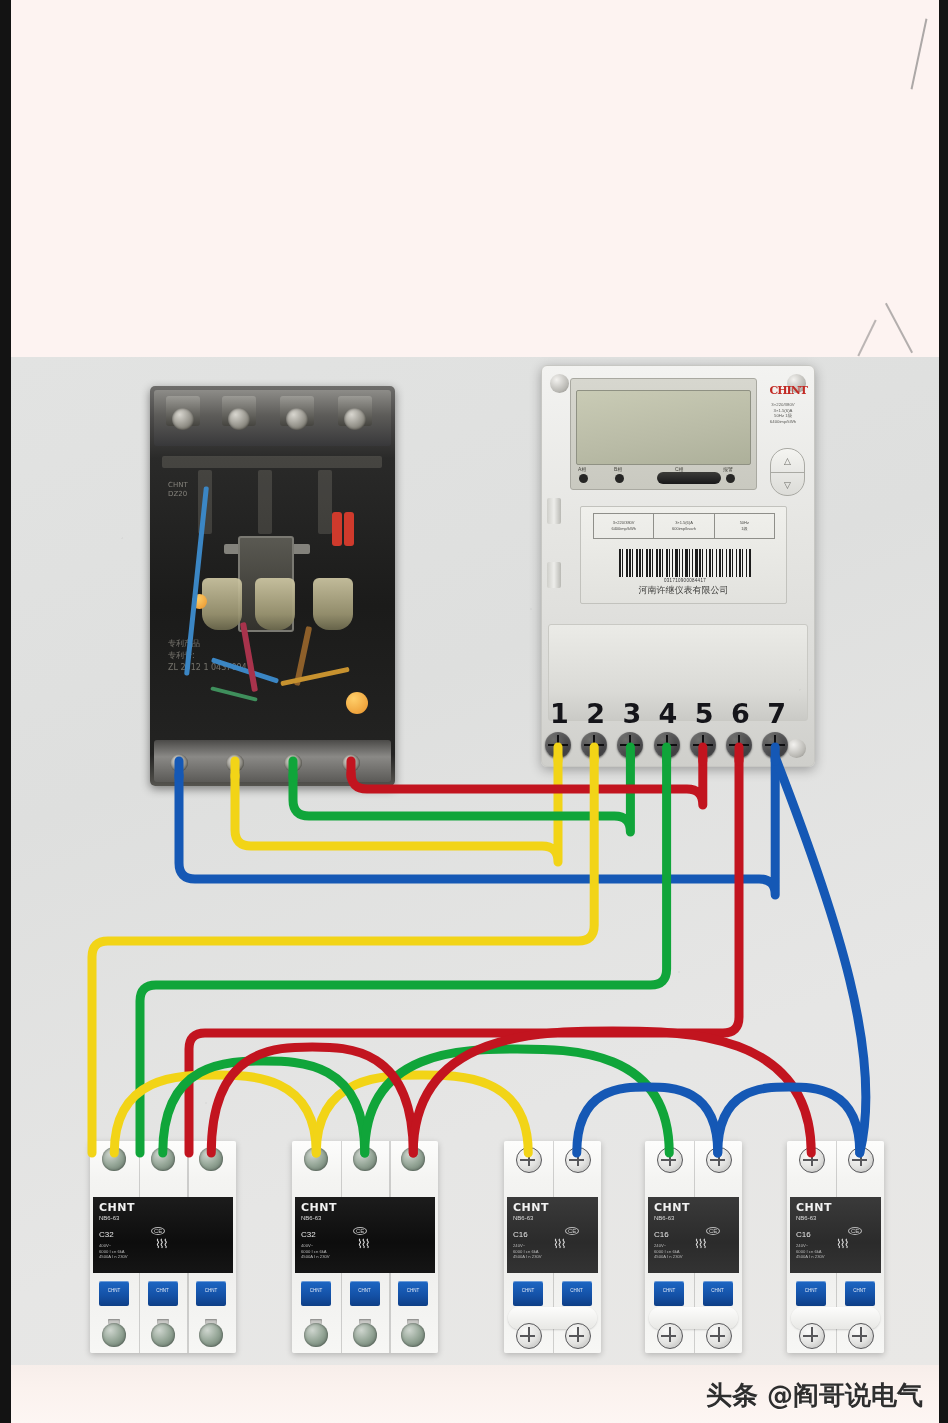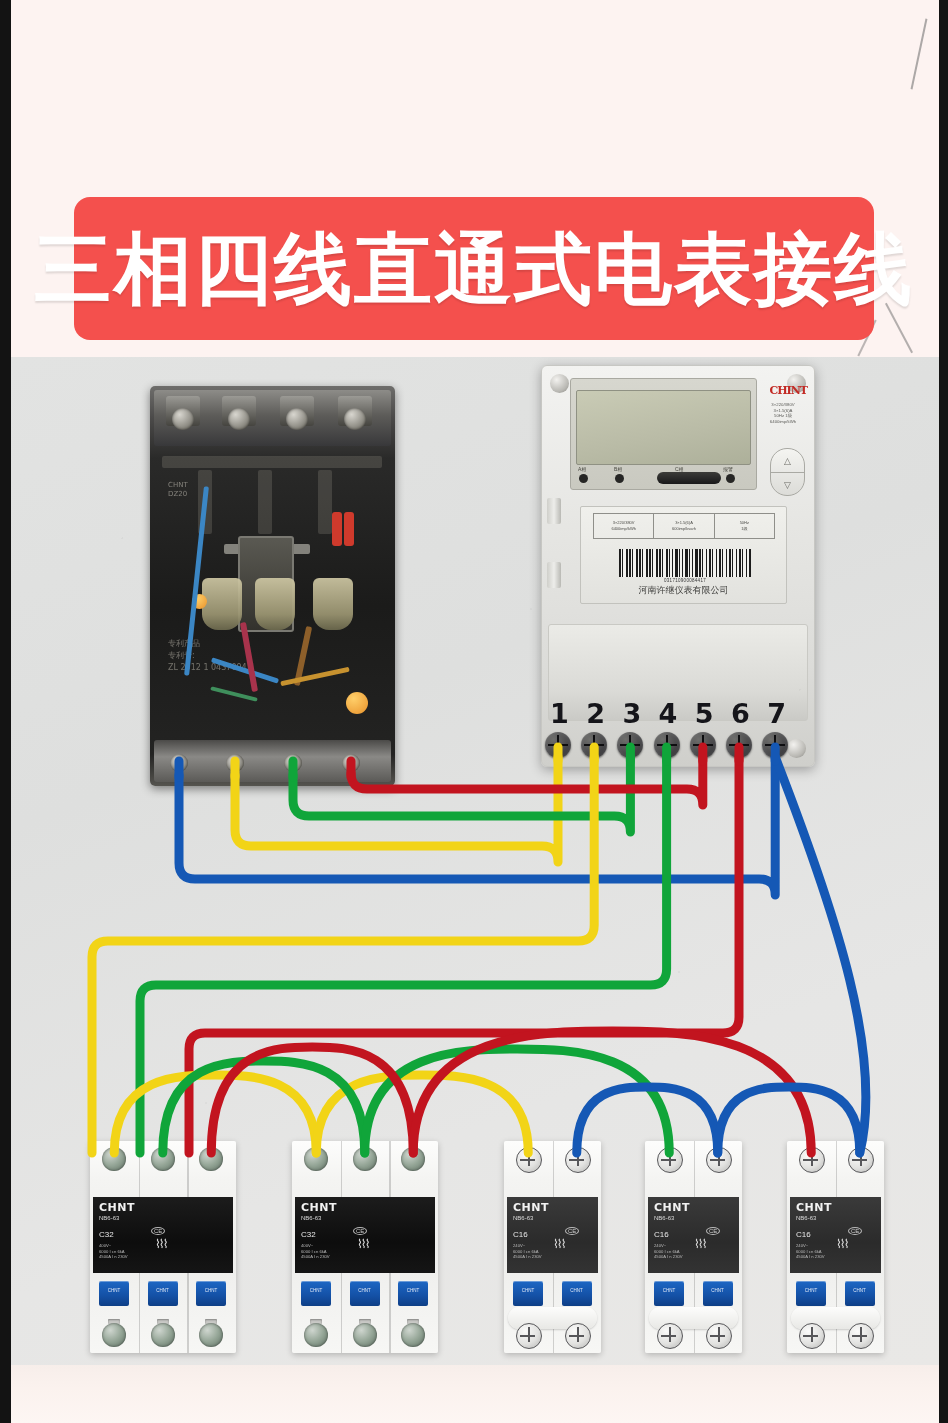--- a/index.html
+++ b/index.html
@@ -173,23 +173,20 @@
 
 <div id="page">
 
   <div class="edge-dark left"></div>
   <div class="edge-dark right"></div>
 
   <div class="scratch" style="left:918px;top:18px;width:2px;height:72px;transform:rotate(12deg);opacity:.55;"></div>
   <div class="scratch" style="left:898px;top:300px;width:2px;height:56px;transform:rotate(-28deg);opacity:.5;"></div>
   <div class="scratch" style="left:866px;top:318px;width:2px;height:40px;transform:rotate(26deg);opacity:.45;"></div>
 
-  <div id="title-banner">
-    <div id="title-text">三相四线直通式电表接线</div>
-  </div>
 
   <div id="photo">
 
     <div id="mccb">
       <div class="mccb-topbar"></div>
       <div class="mccb-lug" style="left:16px;top:10px;"></div>
       <div class="mccb-lug" style="left:72px;top:10px;"></div>
       <div class="mccb-lug" style="left:130px;top:10px;"></div>
       <div class="mccb-lug" style="left:188px;top:10px;"></div>
       <div class="mccb-screw" style="left:22px;top:22px;"></div>
@@ -482,14 +479,15 @@
         <path d="M 619.4 390 L 619.4 404" fill="none" stroke="#10a53a" stroke-width="9" stroke-linecap="round" stroke-linejoin="round"></path>
         <path d="M 655.6 390 L 655.6 404" fill="none" stroke="#10a53a" stroke-width="9" stroke-linecap="round" stroke-linejoin="round"></path>
         <path d="M 691.8 390 L 691.8 404" fill="none" stroke="#c2141f" stroke-width="9" stroke-linecap="round" stroke-linejoin="round"></path>
         <path d="M 728 390 L 728 404" fill="none" stroke="#c2141f" stroke-width="9" stroke-linecap="round" stroke-linejoin="round"></path>
         <path d="M 764.2 390 L 764.2 404" fill="none" stroke="#1558b5" stroke-width="9" stroke-linecap="round" stroke-linejoin="round"></path>
       </svg>
 
   </div>
 
   <div id="bottom-strip"></div>
+  <div id="watermark">头条 @阎哥说电气</div>
 
 </div>
 
 </body></html>

